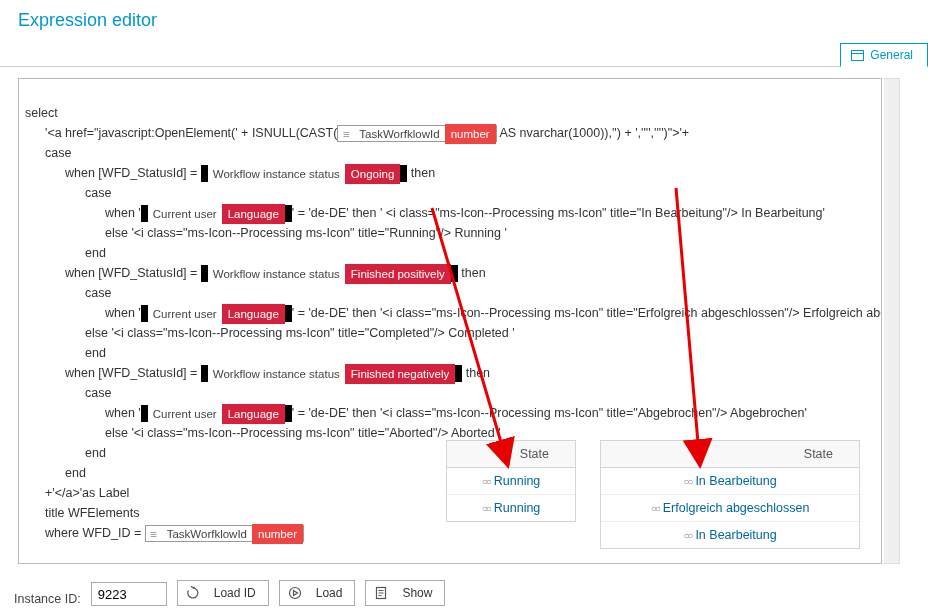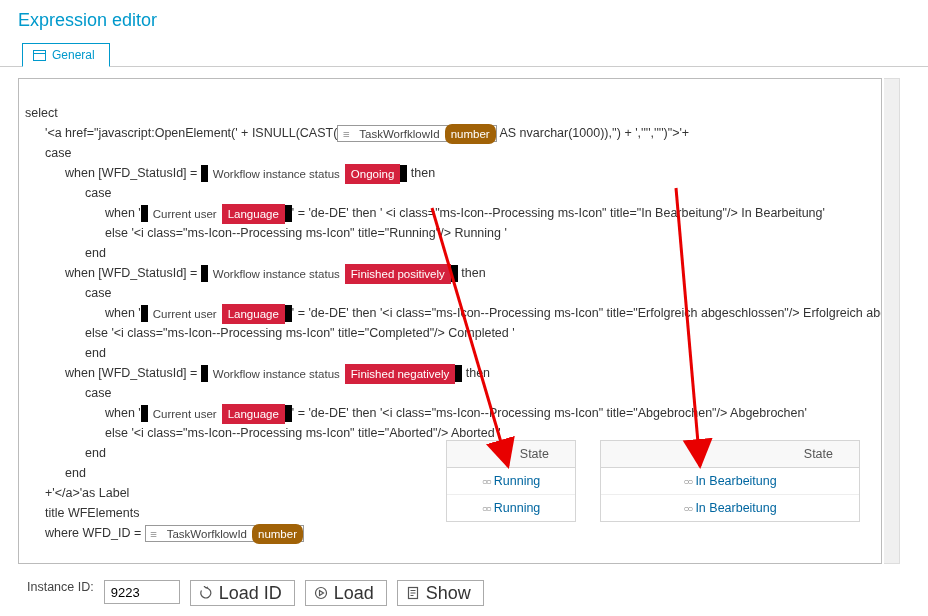--- a/index.html
+++ b/index.html
@@ -18,20 +18,21 @@
     font-size: 18px;
     font-weight: 400;
     padding: 10px 18px 8px;
   }
   .tab-bar {
     border-bottom: 1px solid #ccc;
     padding-left: 22px;
     height: 28px;
     display: flex;
     align-items: flex-end;
+    justify-content: flex-end;
   }
   .tab {
     border: 1px solid #0099cc;
     border-bottom: 1px solid #fff;
     padding: 4px 14px 4px 10px;
     color: #0099cc;
     font-size: 12px;
     position: relative;
     top: 1px;
     display: flex;
@@ -96,23 +97,22 @@
     width: 16px; height: 100%;
     display: inline-flex; align-items: center; justify-content: center;
     color: #888;
   }
   .token-grey .mid {
     padding: 0 5px;
     color: #444;
   }
   .token-grey .right {
     padding: 0 6px;
-    background: #a16207;
+    background: #ef4444;
     color: #fff;
-    border-radius: 7px;
   }
   .indent1 { display: inline-block; width: 20px; }
   .indent2 { display: inline-block; width: 40px; }
   .indent3 { display: inline-block; width: 60px; }
   .indent4 { display: inline-block; width: 80px; }
   
   .preview {
     position: absolute;
     border: 1px solid #d5d5d5;
     background: #fff;
@@ -141,46 +141,46 @@
   
   .arrow-svg {
     position: absolute;
     top: 0; left: 0;
     width: 928px; height: 616px;
     pointer-events: none;
   }
   
   .footer {
     position: absolute;
-    left: 27px; bottom: 10px;
+    left: 14px; bottom: 10px;
     display: flex;
-    align-items: flex-start;
+    align-items: flex-end;
     gap: 10px;
     font-size: 12.5px;
     color: #444;
   }
   .footer input[type=text] {
     width: 76px;
     height: 24px;
     border: 1px solid #aaa;
     padding: 2px 6px;
     font-family: inherit;
     font-size: 13px;
   }
   .btn {
     height: 26px;
     border: 1px solid #aaa;
     background: #fff;
     padding: 0 12px 0 8px;
     display: inline-flex;
     align-items: center;
-    gap: 6px;
+    gap: 14px;
     cursor: pointer;
     font-family: inherit;
-    font-size: 18px;
+    font-size: 12px;
     color: #333;
   }
   .btn-ic {
     width: 14px; height: 14px;
     display: inline-flex; align-items: center; justify-content: center;
   }
   .scrollbar-stub {
     position: absolute;
     top: 78px; bottom: 52px; right: 28px;
     width: 16px;
@@ -232,20 +232,21 @@
 
 <div class="preview" style="left:446px; top:440px; width:130px;">
   <div class="preview-header">State</div>
   <div class="preview-row"><span class="ic">○○</span><span>Running</span></div>
   <div class="preview-row"><span class="ic">○○</span><span>Running</span></div>
 </div>
 
 <div class="preview" style="left:600px; top:440px; width:260px;">
   <div class="preview-header">State</div>
   <div class="preview-row"><span class="ic">○○</span><span>In Bearbeitung</span></div>
+  <div class="preview-row"><span class="ic">○○</span><span>Erfolgreich abgeschlossen</span></div>
   <div class="preview-row"><span class="ic">○○</span><span>In Bearbeitung</span></div>
 </div>
 
 <svg class="arrow-svg">
   <defs>
     <marker id="ah" markerWidth="12" markerHeight="12" refX="9" refY="5" orient="auto">
       <path d="M0,0 L10,5 L0,10 Z" fill="#e80000"></path>
     </marker>
   </defs>
   <line x1="432" y1="208" x2="508" y2="466" stroke="#e80000" stroke-width="3" marker-end="url(#ah)"></line>

